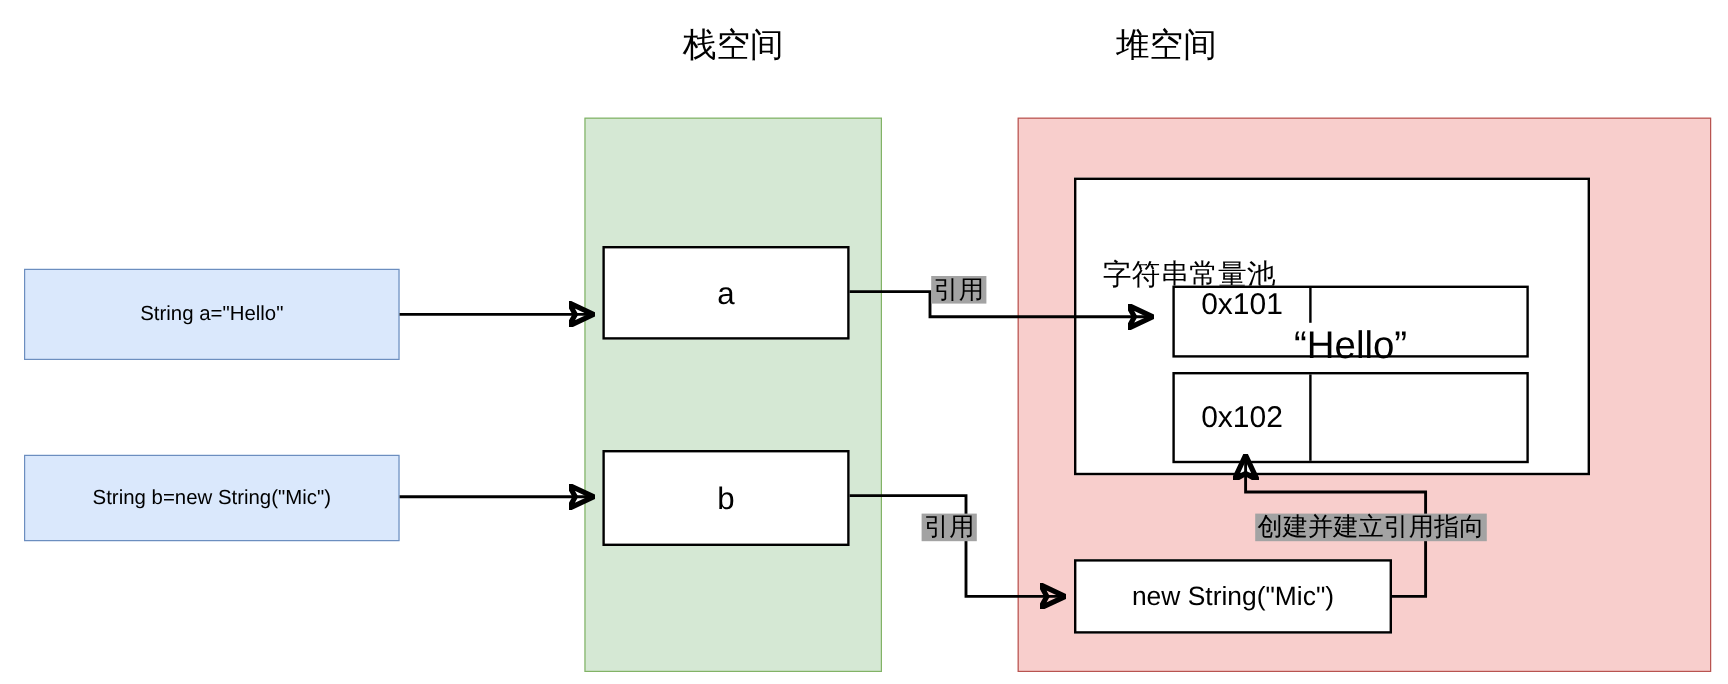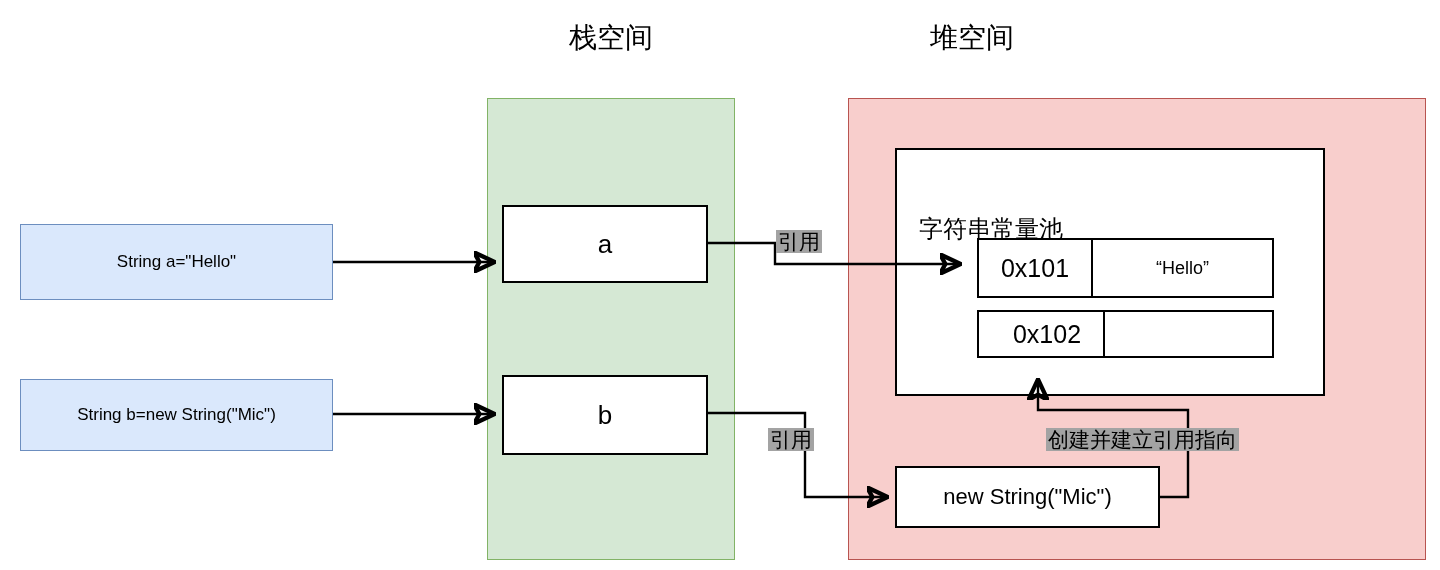--- a/index.html
+++ b/index.html
@@ -82,21 +82,21 @@
     align-items: center;
     justify-content: center;
     font-size: 25px;
     white-space: nowrap;
   }
   .pool-cell-val {
     flex: 1;
     display: flex;
     align-items: center;
     justify-content: center;
-    font-size: 18px;
+    font-size: 32px;
     white-space: nowrap;
   }
 
   
   .obj-box {
     background: #ffffff;
     border: 2px solid #000000;
     display: flex;
     align-items: center;
     justify-content: center;
@@ -140,26 +140,26 @@
 
   <div class="abs code-box" style="left:20px; top:379px; width:313px; height:72px;">String  b=new String("Mic")</div>
 
   <div class="abs var-box" style="left:502px; top:205px; width:206px; height:78px;">a</div>
 
   <div class="abs var-box" style="left:502px; top:375px; width:206px; height:80px;">b</div>
 
   <div class="abs pool-box" style="left:895px; top:148px; width:430px; height:248px;">
     <div class="abs pool-title" style="left:22px; top:22px;margin-top:41px;">字符串常量池</div>
 
-    <div class="abs pool-row" style="left:80px; top:88px; width:297px; height:60px;">
+    <div class="abs pool-row" style="left:80px; top:88px; width:297px; height:60px;flex-direction:column;">
       <div class="pool-cell-addr">0x101</div>
       <div class="pool-cell-val">“Hello”</div>
     </div>
 
-    <div class="abs pool-row" style="left:80px; top:160px; width:297px; height:48px;padding-left:12px;">
+    <div class="abs pool-row" style="left:80px; top:160px; width:297px; height:76px;">
       <div class="pool-cell-addr">0x102</div>
     </div>
   </div>
 
   <div class="abs obj-box" style="left:895px; top:466px; width:265px; height:62px;">new String("Mic")</div>
 
   <svg id="wires" viewBox="0 0 1440 570">
     <defs>
       <marker id="arrow" viewBox="0 0 12 12" refX="10" refY="6" markerWidth="9" markerHeight="9" orient="auto-start-reverse">
         <path d="M 0 0.6 L 11.5 6 L 0 11.4 L 3 6 Z" fill="#000" stroke="none"></path>

